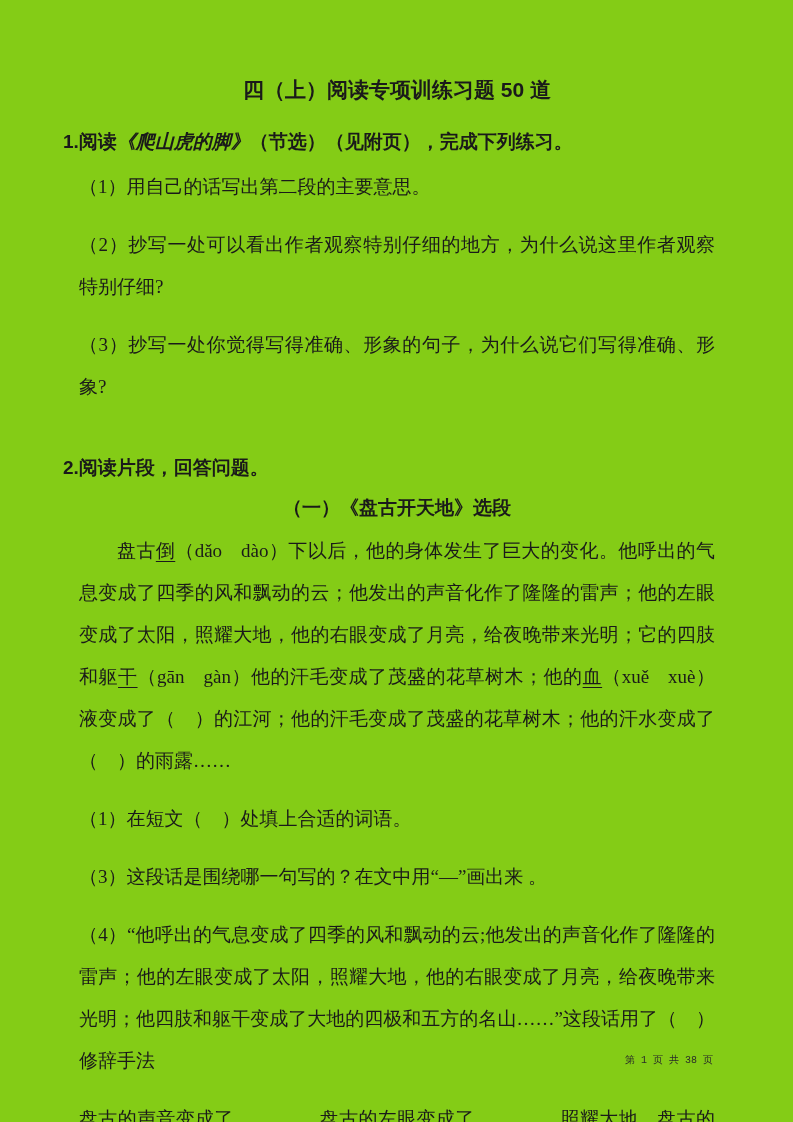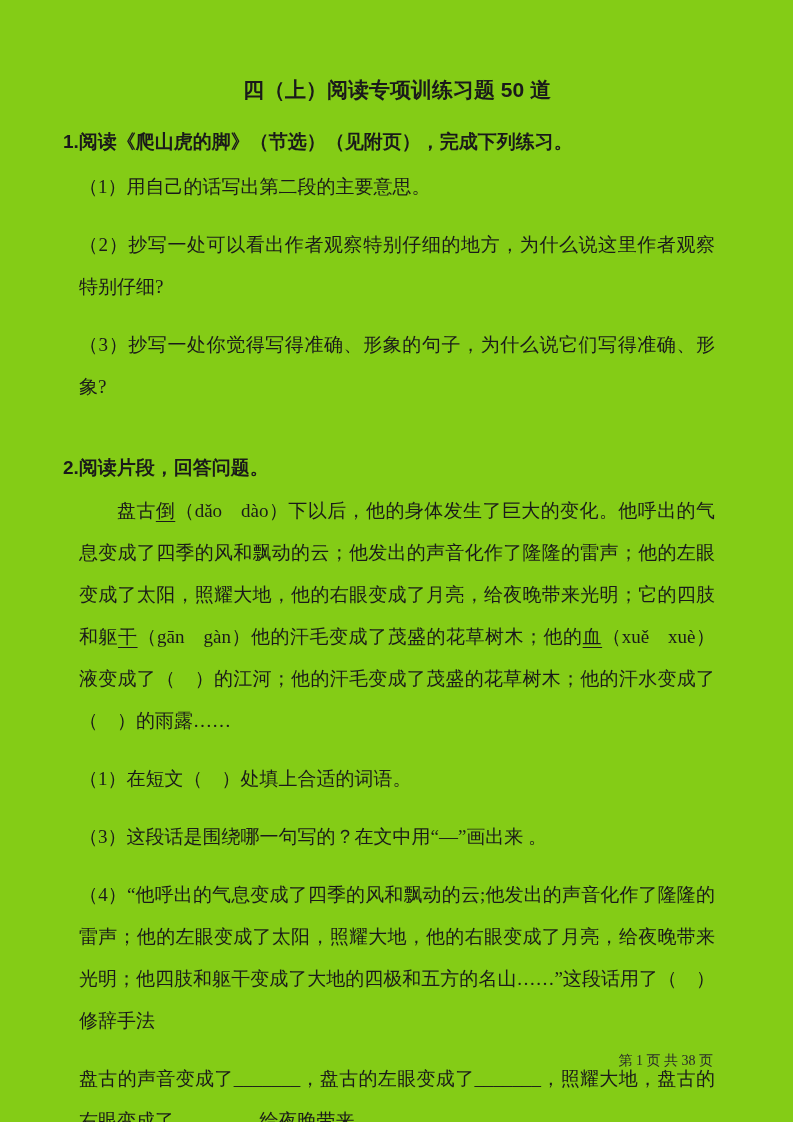--- a/index.html
+++ b/index.html
@@ -54,51 +54,52 @@
     margin: 16px;
     text-align: justify;
   }
   .qlist-start {
     margin-top: 8px;
   }
   .passage {
     text-indent: 2em;
     margin-top: 6px;
   }
-  .italic { }
+  .italic { font-style: italic; }
   .u {
     text-decoration: underline;
     text-underline-offset: 4px;
   }
   .footer {
     position: absolute;
     right: 80px;
     top: 1053px;
-    font-size: 14px;
+    font-size: 10px;
     line-height: 16px;
     color: #2a2a2a;
-    font-family: Liberation Serif, serif;
+    font-family: Liberation Mono, monospace;
   }
 </style>
 </head>
 <body>
 
 <div class="page">
   <div class="content">
 
     <h1 class="doc-title">四（上）阅读专项训练习题 50 道</h1>
 
     <p class="sec-heading"><span>1.阅读</span><span class="italic">《爬山虎的脚》</span><span>（节选）（见附页），完成下列练习。</span></p>
 
     <p class="body-par qlist-start">（1）用自己的话写出第二段的主要意思。</p>
     <p class="body-par">（2）抄写一处可以看出作者观察特别仔细的地方，为什么说这里作者观察特别仔细?</p>
     <p class="body-par">（3）抄写一处你觉得写得准确、形象的句子，为什么说它们写得准确、形象?</p>
 
     <p class="sec-heading sec2-heading">2.阅读片段，回答问题。</p>
 
+    <p class="sub-heading">（一）《盘古开天地》选段</p>
 
     <p class="body-par passage"><span>盘古</span><span class="u">倒</span><span>（dǎo  dào）下以后，他的身体发生了巨大的变化。他呼出的气息变成了四季的风和飘动的云；他发出的声音化作了隆隆的雷声；他的左眼变成了太阳，照耀大地，他的右眼变成了月亮，给夜晚带来光明；它的四肢和躯</span><span class="u">干</span><span>（gān  gàn）他的汗毛变成了茂盛的花草树木；他的</span><span class="u">血</span><span>（xuě  xuè）液变成了（  ）的江河；他的汗毛变成了茂盛的花草树木；他的汗水变成了（  ）的雨露……</span></p>
 
     <p class="body-par">（1）在短文（  ）处填上合适的词语。</p>
 
 
     <p class="body-par">（3）这段话是围绕哪一句写的？在文中用“—”画出来 。</p>
     <p class="body-par">（4）“他呼出的气息变成了四季的风和飘动的云;他发出的声音化作了隆隆的雷声；他的左眼变成了太阳，照耀大地，他的右眼变成了月亮，给夜晚带来光明；他四肢和躯干变成了大地的四极和五方的名山……”这段话用了（  ）修辞手法</p>
 
     <p class="body-par">盘古的声音变成了_______，盘古的左眼变成了_______，照耀大地，盘古的右眼变成了_______，给夜晚带来_______。</p>

